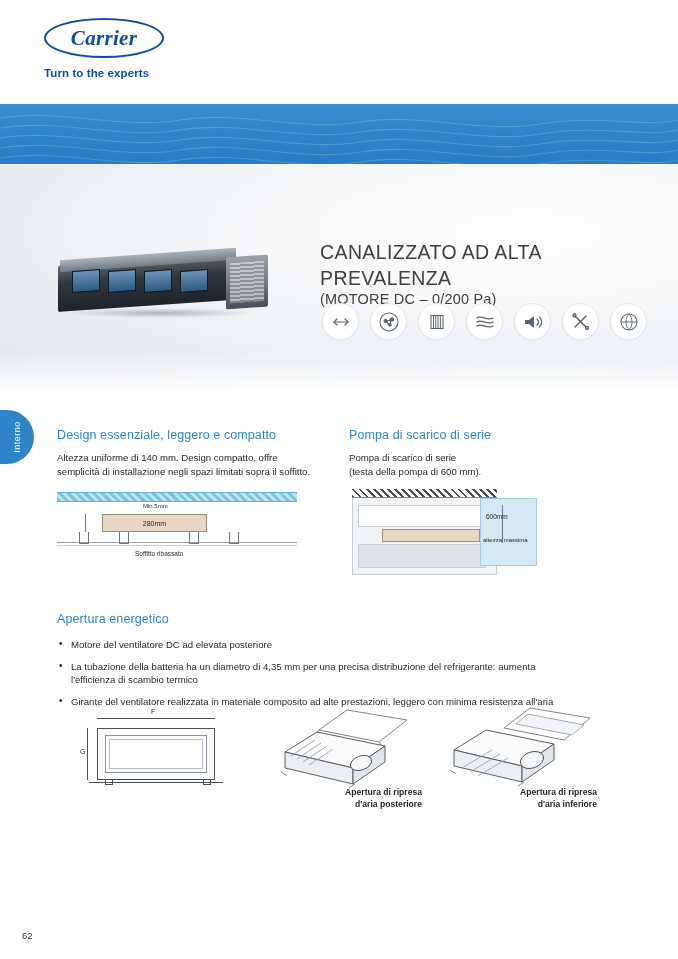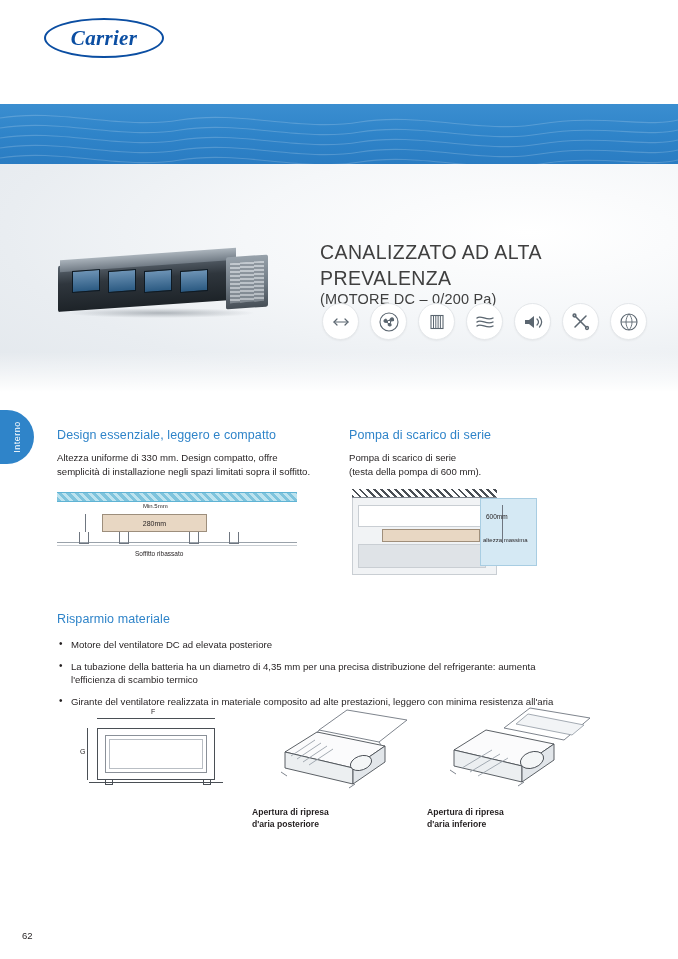--- a/index.html
+++ b/index.html
@@ -194,35 +194,36 @@
   .tech-dim-h { position:absolute; left:18px; top:8px; width:118px; height:0; border-top:1px solid #4a4f55; }
   .tech-dim-v { position:absolute; left:8px; top:18px; width:0; height:52px; border-left:1px solid #4a4f55; }
   .tech-f { position:absolute; left:72px; top:-2px; font-size:7px; }
   .tech-g { position:absolute; left:1px; top:38px; font-size:7px; }
   .tech-base { position:absolute; left:10px; top:72px; width:134px; height:0; border-top:1px solid #4a4f55; }
   .tech-foot { position:absolute; top:70px; width:8px; height:5px; border:1px solid #4a4f55; border-top:none; }
 
   .iso { position:absolute; top:0; width:160px; height:100px; }
   .iso svg { display:block; }
   .iso-cap {
-    position:absolute; width:170px; text-align:left; top:100px;
+    position:absolute; width:170px; text-align:right; top:80px;
     font-size:8.6px; font-weight:bold; line-height:1.45; color:#231f20;
   }
 
   .page-num { position:absolute; left:22px; top:930px; font-size:9.5px; color:#231f20; }
 </style>
 </head>
 <body>
 
 <div class="page">
 
   <div class="logo-block">
     <div class="logo-oval">
       <span class="logo-word">Carrier</span>
     </div>
+    <div class="logo-tag">Turn to the experts</div>
   </div>
 
   <div class="blue-band">
     <svg width="678" height="60" aria-hidden="true">
       <g fill="none" stroke="#ffffff" stroke-opacity="0.18" stroke-width="1.2">
         <path d="M0,14 C60,4 120,26 180,16 C240,6 300,28 360,18 C420,8 480,30 540,20 C600,10 650,24 678,16"></path>
         <path d="M0,24 C60,14 120,36 180,26 C240,16 300,38 360,28 C420,18 480,40 540,30 C600,20 650,34 678,26"></path>
         <path d="M0,34 C60,24 120,46 180,36 C240,26 300,48 360,38 C420,28 480,50 540,40 C600,30 650,44 678,36"></path>
         <path d="M0,44 C60,34 120,56 180,46 C240,36 300,58 360,48 C420,38 480,60 540,50 C600,40 650,54 678,46"></path>
         <path d="M0,54 C60,44 120,66 180,56 C240,46 300,68 360,58 C420,48 480,70 540,60 C600,50 650,64 678,56"></path>
@@ -334,21 +335,21 @@
 
     <div class="hero-fade"></div>
   </div>
 
   <div class="side-tab">
     <span>Interno</span>
   </div>
 
   <div class="col-left">
     <div class="h-blue">Design essenziale, leggero e compatto</div>
-    <div class="body-txt">Altezza uniforme di 330 mm. Design compatto, offre semplicità di installazione negli spazi limitati sopra il soffitto.</div>
+    <div class="body-txt">Altezza uniforme di 140 mm. Design compatto, offre semplicità di installazione negli spazi limitati sopra il soffitto.</div>
   </div>
 
   <div class="col-right">
     <div class="h-blue">Pompa di scarico di serie</div>
     <div class="body-txt">
       <div>Pompa di scarico di serie</div>
       <div>(testa della pompa di 600 mm).</div>
     </div>
   </div>
 
@@ -372,21 +373,21 @@
     <div class="dr-white"></div>
     <div class="dr-tan"></div>
     <div class="dr-grey"></div>
     <div class="dr-blue"></div>
     <div class="dr-vline"></div>
     <div class="dr-600">600mm</div>
     <div class="dr-alt">altezza massima</div>
   </div>
 
   <div class="sec3">
-    <div class="h-blue">Risparmio materiale</div>
+    <div class="h-blue">Apertura energetico</div>
     <ul class="bullets">
       <li>Motore del ventilatore DC ad elevata posteriore</li>
       <li>La tubazione della batteria ha un diametro di 4,35 mm per una precisa distribuzione del refrigerante: aumenta l'efficienza di scambio termico</li>
       <li>Girante del ventilatore realizzata in materiale composito ad alte prestazioni, leggero con minima resistenza all'aria</li>
     </ul>
   </div>
 
   <div class="draw-row">
 
     <div class="tech">

